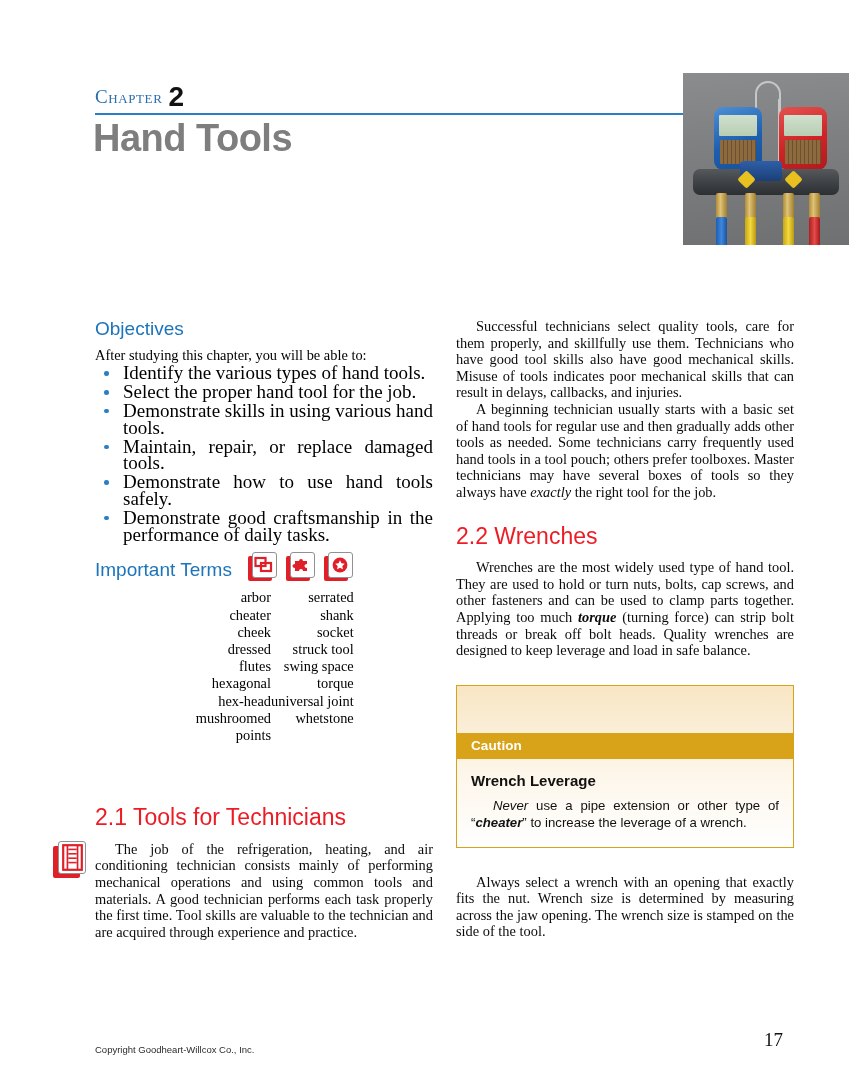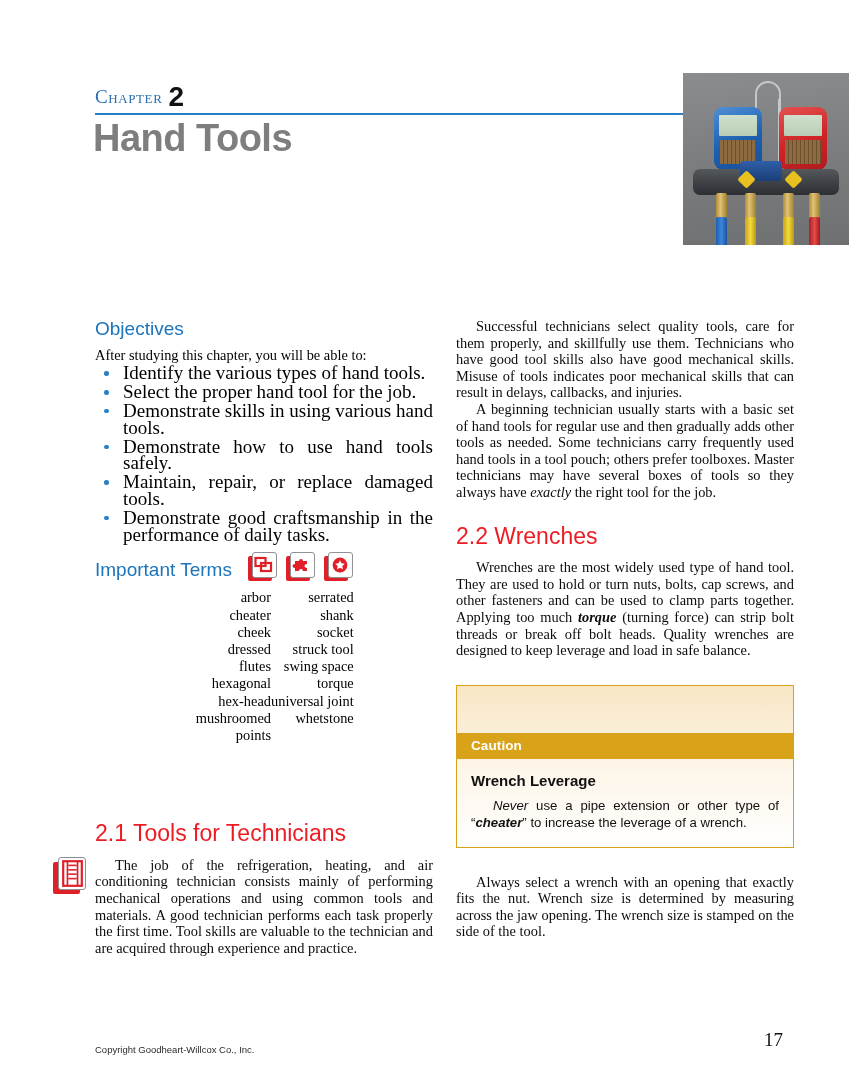--- a/index.html
+++ b/index.html
@@ -291,21 +291,21 @@
     margin: 0;
     padding: 0;
     font-family: "Liberation Serif", serif;
     font-size: 14.4px;
     line-height: 17.2px;
     text-align: right;
   }
   .terms-cols ul.c1 { width: 176px; }
 
   
-  .sec21-wrap { margin-top: 76px; position: relative; }
+  .sec21-wrap { margin-top: 60px; position: relative; }
   .film-icon {
     position: absolute;
     left: -42px;
     top: 37px;
     width: 34px;
     height: 38px;
   }
   .film-icon .back {
     position: absolute;
     left: 0;
@@ -428,22 +428,22 @@
 
   <div class="col-left">
 
     <h2 class="head-blue">Objectives</h2>
     <p class="lead-line">After studying this chapter, you will be able to:</p>
 
     <ul class="obj">
       <li><span class="bullet"></span><span>Identify the various types of hand tools.</span></li>
       <li><span class="bullet"></span><span>Select the proper hand tool for the job.</span></li>
       <li><span class="bullet"></span><span>Demonstrate skills in using various hand tools.</span></li>
+      <li><span class="bullet"></span><span>Maintain, repair, or replace damaged tools.</span></li>
       <li><span class="bullet"></span><span>Demonstrate how to use hand tools safely.</span></li>
-      <li><span class="bullet"></span><span>Maintain, repair, or replace damaged tools.</span></li>
       <li><span class="bullet"></span><span>Demonstrate good craftsmanship in the performance of daily tasks.</span></li>
     </ul>
 
     <div class="terms-head-row">
       <h2 class="head-blue">Important Terms</h2>
 
       <div class="term-icons">
 
         <div class="card-icon">
           <div class="back"></div>

